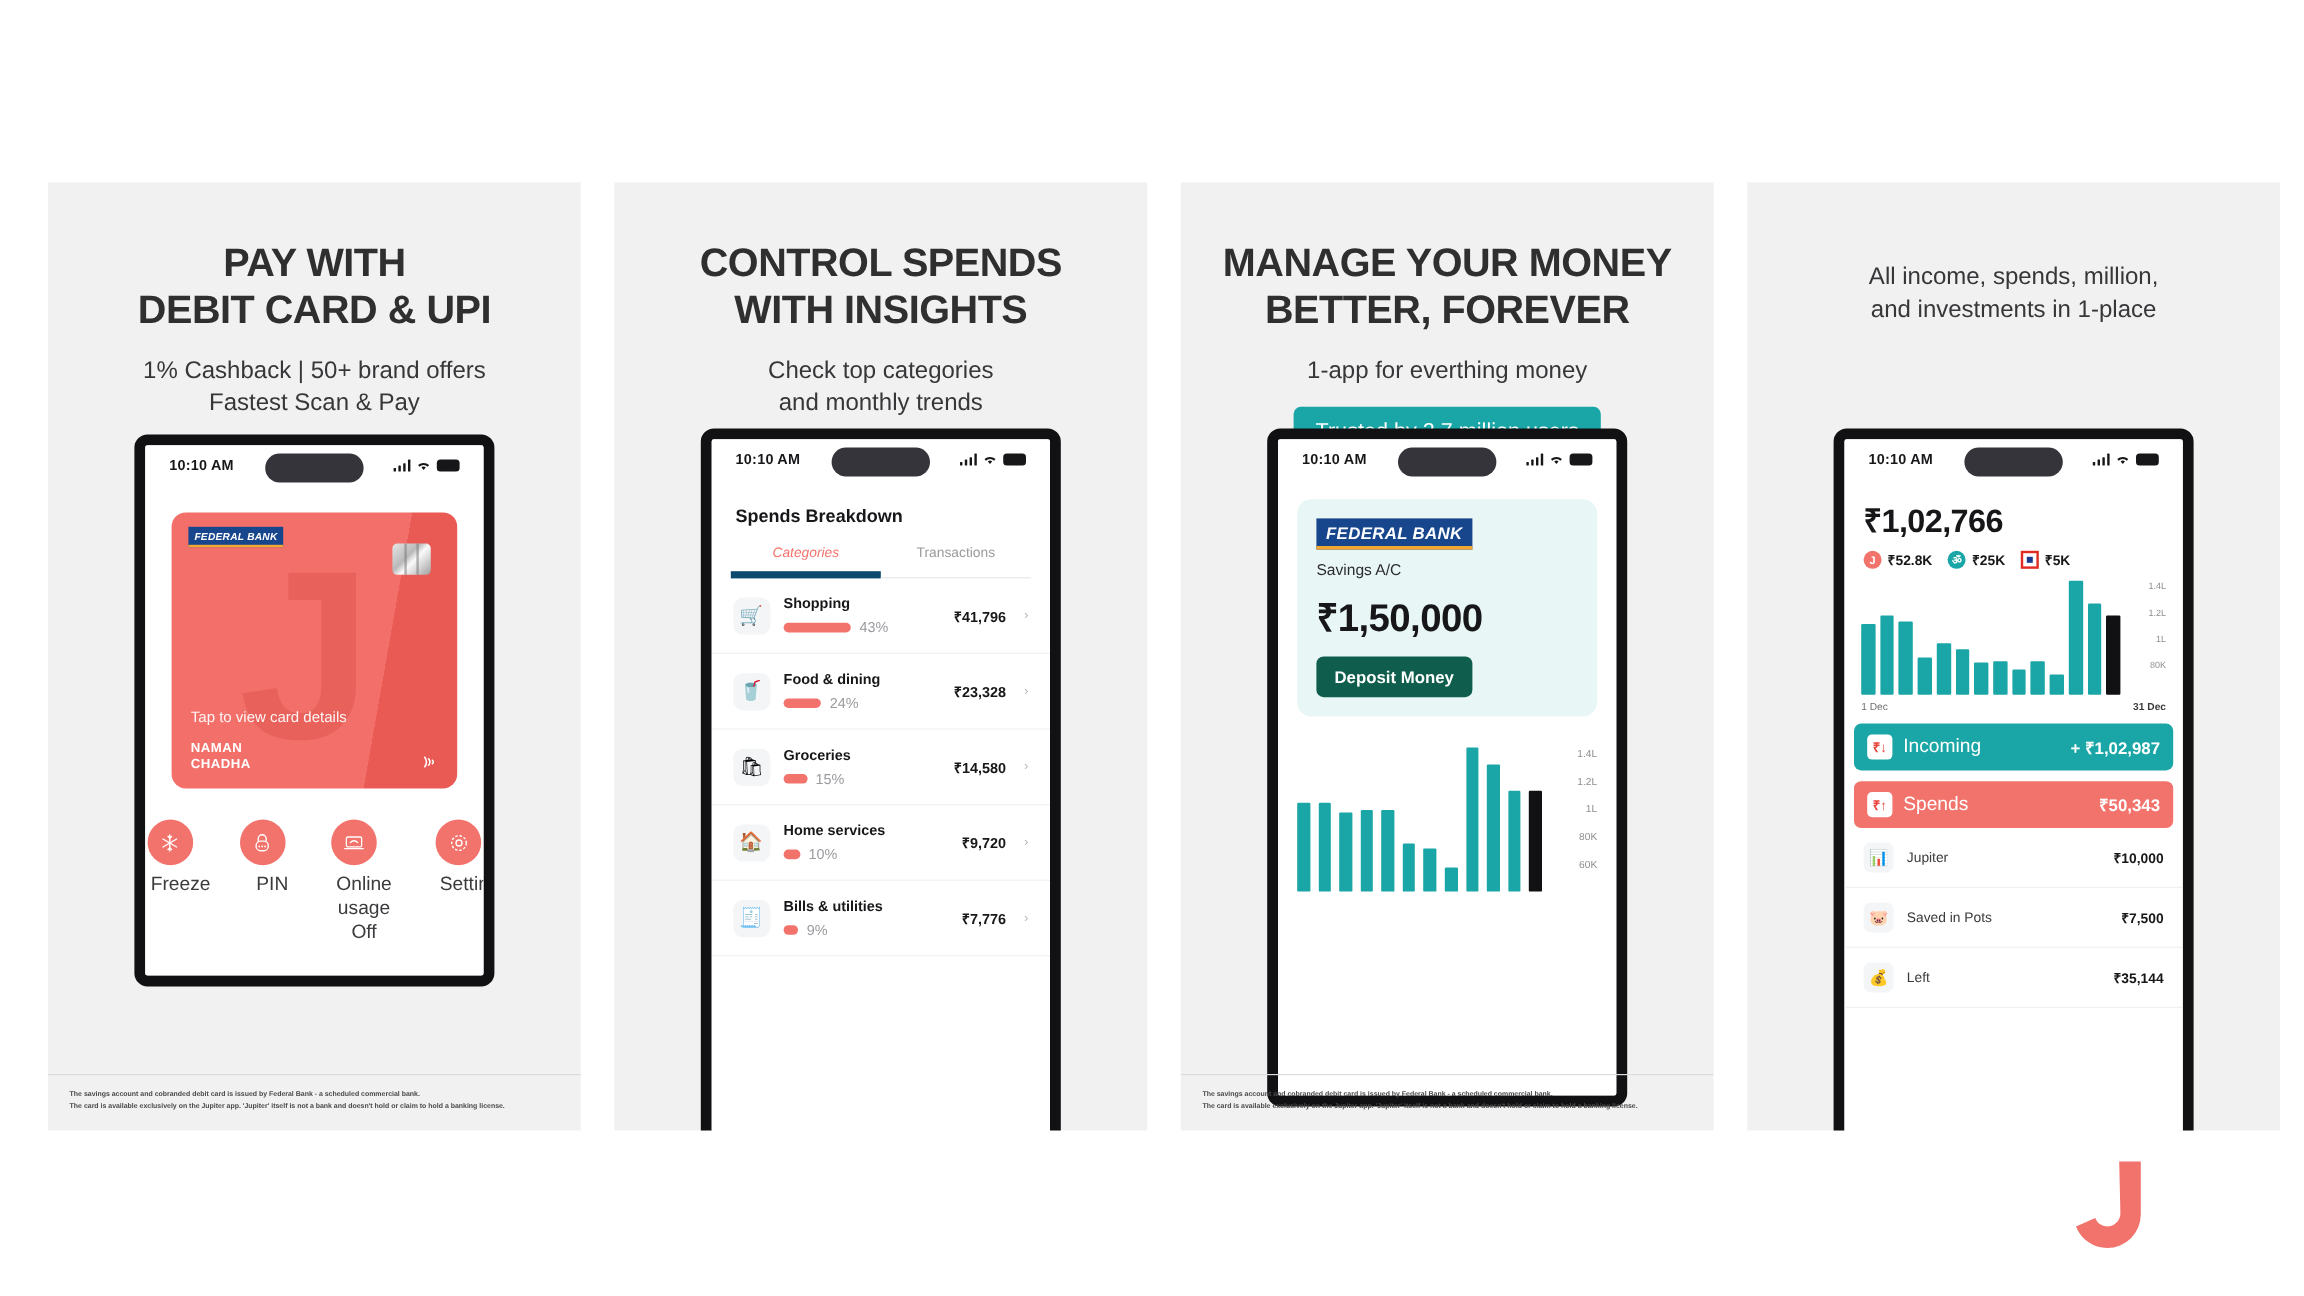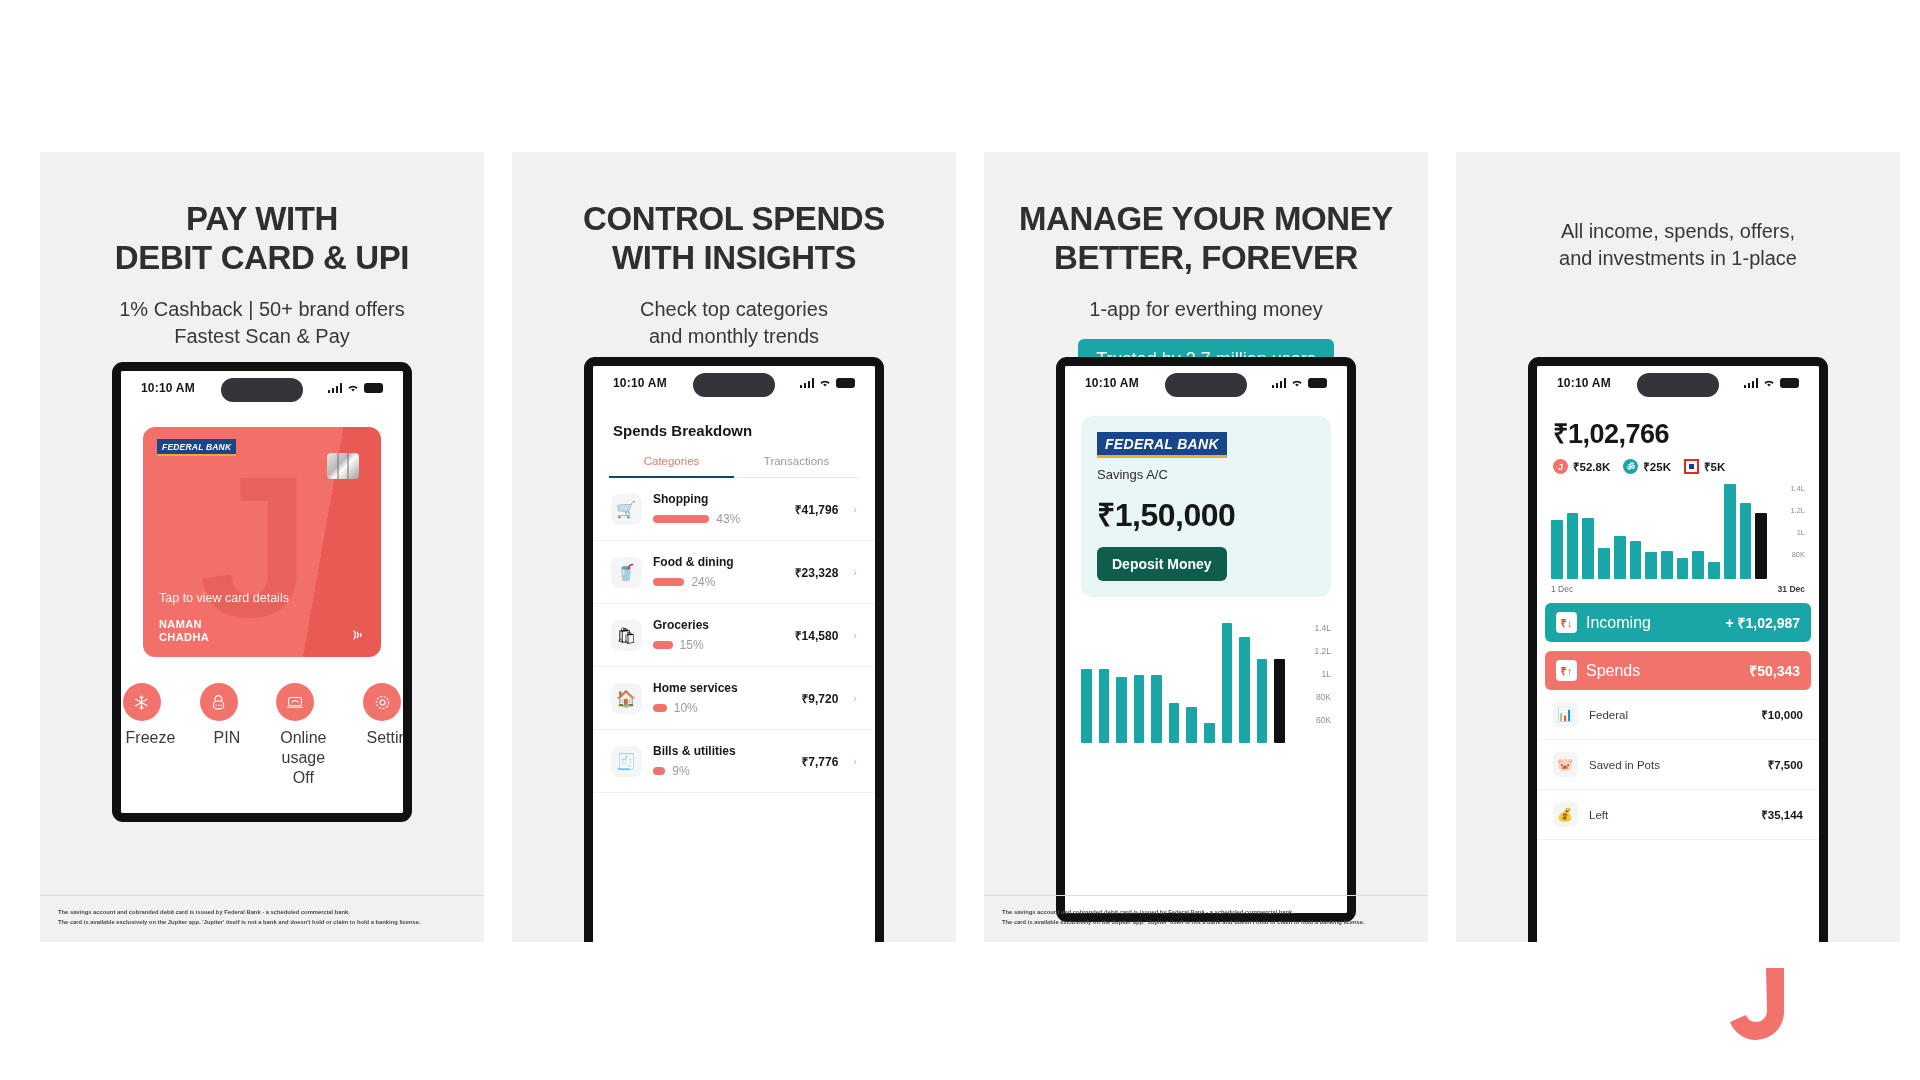--- a/index.html
+++ b/index.html
@@ -112,21 +112,21 @@
   }
   .action .lbl { font-size: 16px; color: #3b3b3e; line-height: 1.25; padding-left: 16px; }
 
   
   .p2head { font-size: 15px; font-weight: 700; color: #17171a; padding: 22px 20px 0; }
   .tabs { display: flex; margin-top: 16px; padding: 0 16px; }
   .tab {
     flex: 1; text-align: center; font-size: 11.5px; padding-bottom: 9px;
     color: #9b9b9f; border-bottom: 1.5px solid #e8e8ea;
   }
-  .tab.active { color: #f2736c; border-bottom: 2px solid #0c4a6e; }
+  .tab.active { color: #f2736c; border-bottom: 6px solid #0c4a6e; font-style: italic; }
   .catrow {
     display: flex; align-items: center; gap: 11px;
     padding: 14px 18px; border-bottom: 1px solid #f0f0f2;
   }
   .cat-ic {
     width: 31px; height: 31px; border-radius: 8px; background: #f4f5f7;
     display: flex; align-items: center; justify-content: center; font-size: 16px;
     flex: 0 0 auto;
   }
   .cat-mid { flex: 1 1 auto; min-width: 0; }
@@ -485,21 +485,21 @@
       <div class="fadebar"></div>
       <div class="disclaimer">
         <div>The savings account and cobranded debit card is issued by Federal Bank - a scheduled commercial bank.</div>
         <div>The card is available exclusively on the Jupiter app. 'Jupiter' itself is not a bank and doesn't hold or claim to hold a banking license.</div>
       </div>
     </div>
 
     <div class="panel">
       <div class="headline">
         <div class="sub">
-          <span>All income, spends, offers,</span><br>
+          <span>All income, spends, million,</span><br>
           <span>and investments in 1-place</span>
         </div>
       </div>
 
       <div class="phone" style="top:205px;height:600px;">
         <div class="phone-inner">
           <div class="statusbar">
             <span class="time">10:10 AM</span>
             <div class="dyn-island"></div>
             <div class="stat-icons">
@@ -570,21 +570,21 @@
           </div>
           <div class="flowrow out">
             <span class="fi">₹↑</span>
             <span class="fname">Spends</span>
             <span class="fval">₹50,343</span>
           </div>
 
           <div>
             <div class="sumrow">
               <span class="si">📊</span>
-              <span class="sname">Federal</span>
+              <span class="sname">Jupiter</span>
               <span class="sval">₹10,000</span>
             </div>
             <div class="sumrow">
               <span class="si">🐷</span>
               <span class="sname">Saved in Pots</span>
               <span class="sval">₹7,500</span>
             </div>
             <div class="sumrow">
               <span class="si">💰</span>
               <span class="sname">Left</span>

